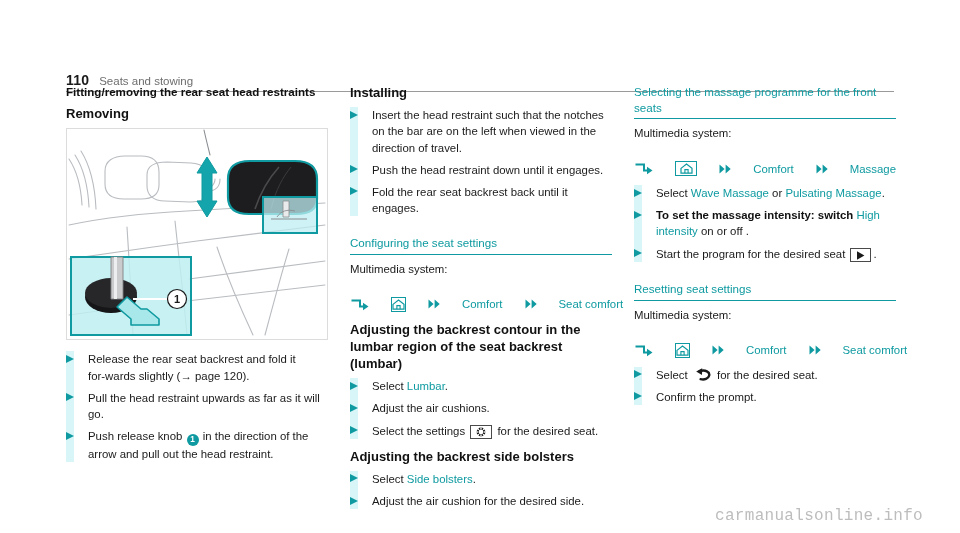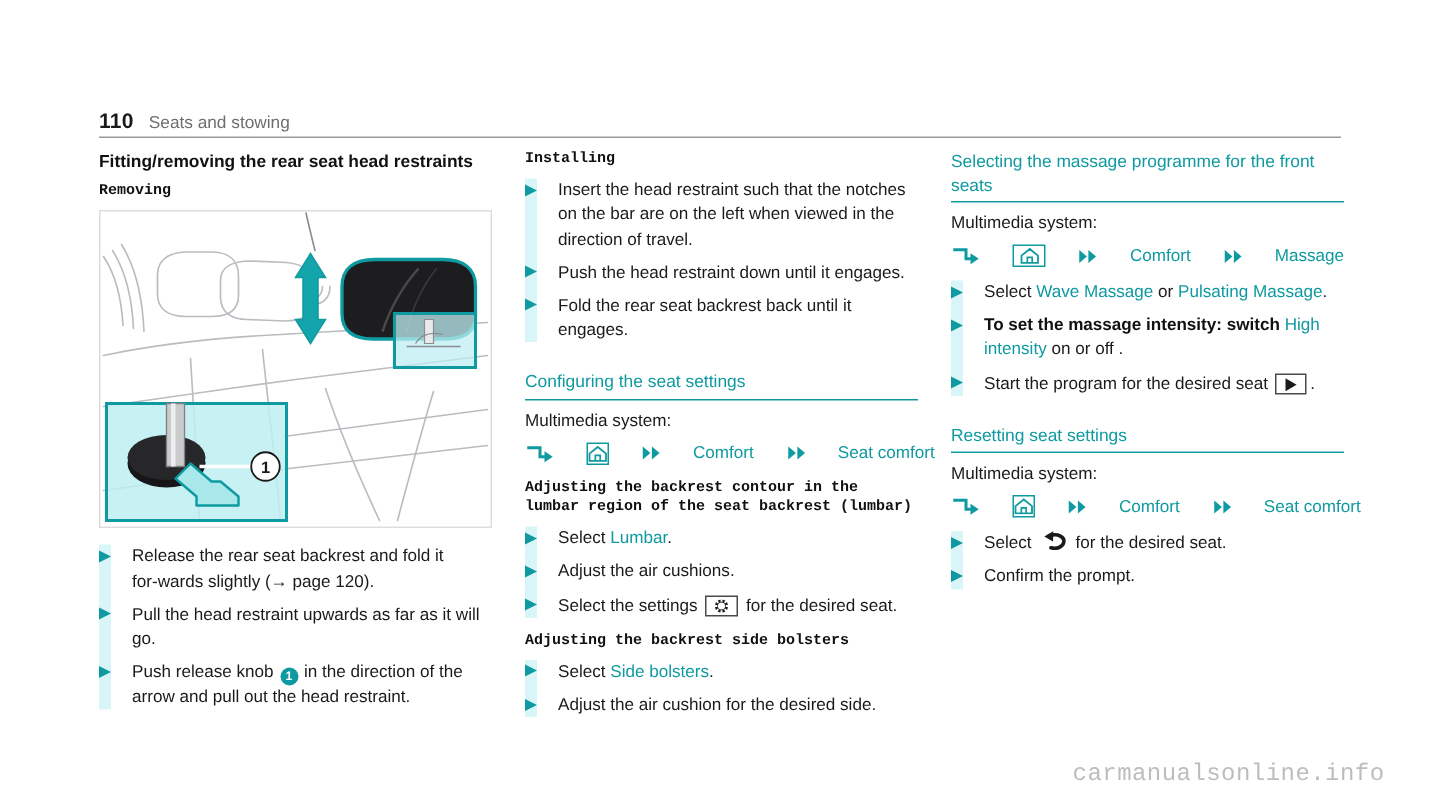--- a/index.html
+++ b/index.html
@@ -34,45 +34,44 @@
     letter-spacing: 0.2px;
   }
   .header .chapter {
     font-size: 11.5px;
     color: #6e6e6e;
   }
 
   
   .cols {
     position: absolute;
-    left: 66px; top: 100px;
+    left: 66px; top: 84px;
     width: 828px; height: 400px;
     display: flex;
     gap: 22px;
   }
   .col { width: 262px; position: relative; }
   .col-mid { width: 262px; }
   .col-right { width: 262px; }
 
   
   .h-black {
     font-size: 11.6px;
     font-weight: bold;
     color: #111111;
     line-height: 1.32;
     margin: 0 0 9px 0;
   }
   .h-black.tight { margin-bottom: 6px; }
   .sub-black {
-    font-size: 10px;
+    font-size: 13px;
     font-weight: bold;
     color: #111111;
     line-height: 1.32;
     margin: 0 0 6px 0;
-    font-family: Liberation Mono, monospace;
   }
   .h-teal {
     font-size: 11.6px;
     color: #0e9aa0;
     line-height: 1.34;
     margin: 0 0 7px 0;
     border-bottom: 1px solid #0e9aa0;
     padding-bottom: 3px;
   }
   .plain {
@@ -116,21 +115,21 @@
   .blist li b { font-weight: bold; color: #111111; }
   .teal { color: #0e9aa0; }
 
   
   .mmpath {
     display: flex;
     align-items: center;
     gap: 22px;
     font-size: 11.4px;
     color: #0e9aa0;
-    margin: 5px 0 9px 0;
+    margin: 19px 0 9px 0;
     white-space: nowrap;
   }
   .icon-enter { display: inline-block; width: 19px; height: 13px; }
   .icon-home {
     display: inline-flex;
     align-items: center;
     justify-content: center;
     width: 23px; height: 15px;
     border: 1px solid #0e9aa0;
   }

